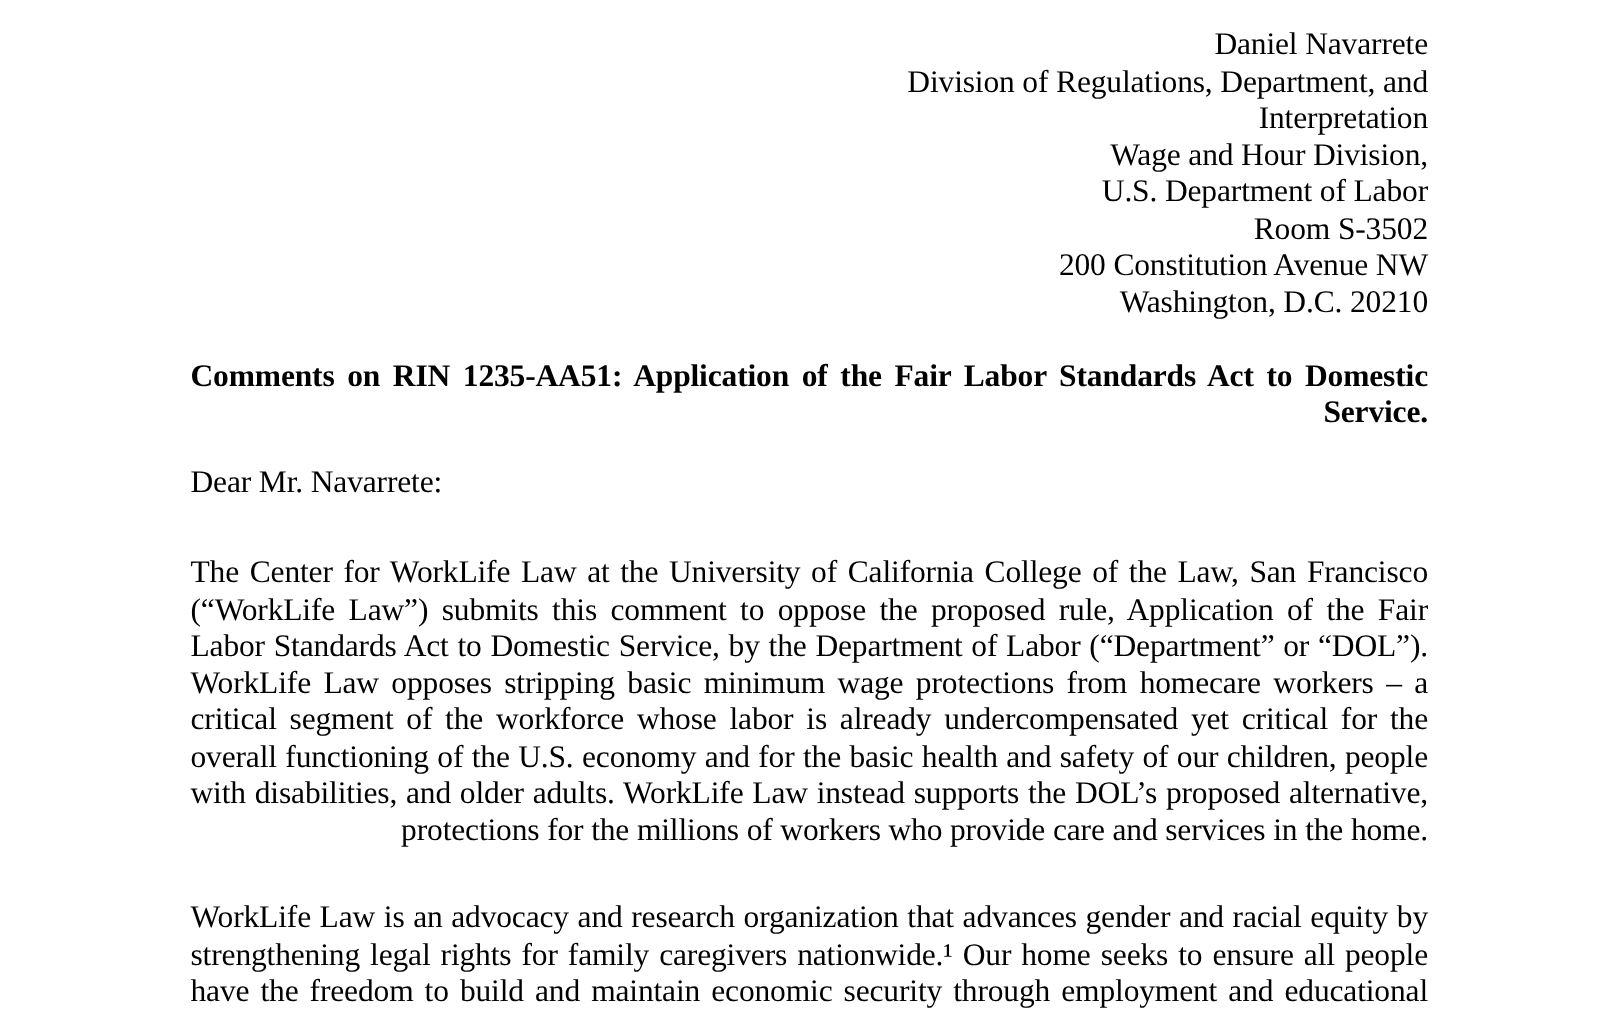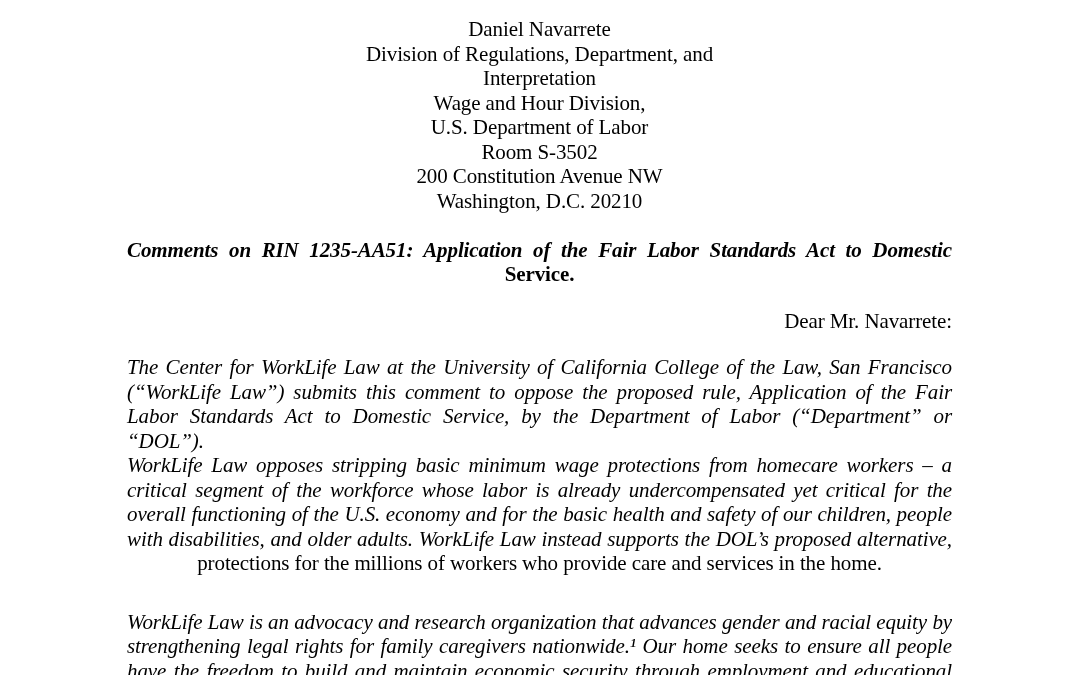--- a/index.html
+++ b/index.html
@@ -21,27 +21,26 @@
   }
   .content {
     position: absolute;
     left: 127px;
     top: 17px;
     width: 825px;
   }
   .block { margin: 0; }
   .address-block   { margin-bottom: 24.5px; }
   .subject-block   { margin-bottom: 22px; font-weight: bold; }
-  .salutation-block{ margin-bottom: 22px; text-align: right; }
+  .salutation-block{ margin-bottom: 36px; }
   .paragraph-1     { margin-bottom: 34px; }
-  .line { text-align: center; }
+  .line { text-align: right; }
   .jline {
     text-align: justify;
     text-align-last: justify;
-    font-style: italic;
   }
 </style>
 </head>
 <body>
 
 <div class="page">
   <div class="content">
 
     <div class="block address-block">
         <div class="line">Daniel Navarrete</div>

